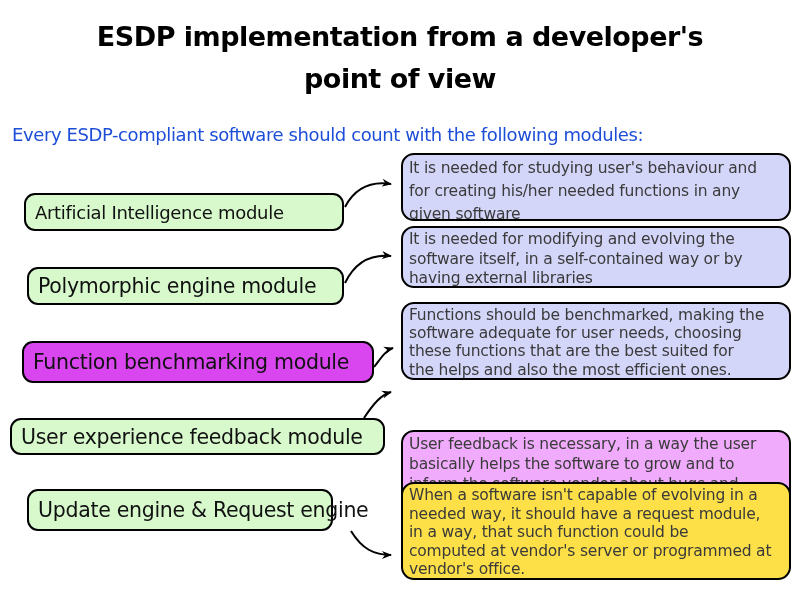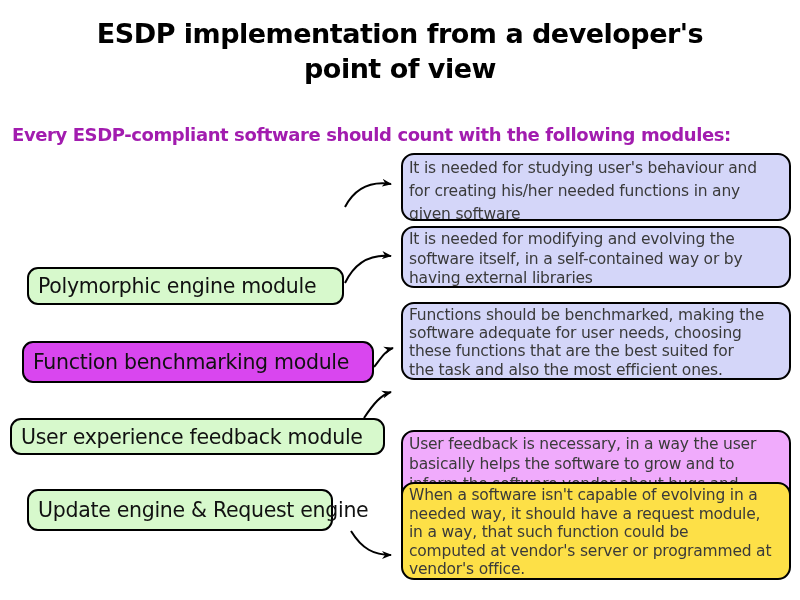--- a/index.html
+++ b/index.html
@@ -17,32 +17,31 @@
     left: 0; top: 0;
     width: 800px; height: 600px;
   }
   .title {
     position: absolute;
     left: 0; top: 16px;
     width: 800px;
     text-align: center;
     font-size: 27px;
     font-weight: bold;
-    line-height: 35px;
+    line-height: 42px;
     color: #000000;
     white-space: pre-line;
     letter-spacing: -0.5px;
   }
   .subtitle {
     position: absolute;
     left: 12px; top: 124px;
     font-size: 18px;
-    color: #a21caf;
+    color: #1d4ed8;
     letter-spacing: -0.4px;
-    font-weight: bold;
   }
   .module-box {
     position: absolute;
     box-sizing: border-box;
     border: 2px solid #000000;
     border-radius: 11px;
     display: flex;
     align-items: center;
     padding-left: 9px;
     font-size: 20.5px;
@@ -90,20 +89,23 @@
 </head>
 <body>
 
 <div id="canvas">
 
   <div class="title">ESDP implementation from a developer's
 point of view</div>
 
   <div class="subtitle">Every ESDP-compliant software should count with the following modules:</div>
 
+  <div id="g1" class="module-box" style="background: rgb(215, 249, 204);">
+    <span>Artificial Intelligence module</span>
+  </div>
   <div id="g2" class="module-box" style="background: rgb(215, 249, 204);">
     <span>Polymorphic engine module</span>
   </div>
   <div id="g3" class="module-box" style="background: #d946ef;">
     <span>Function benchmarking module</span>
   </div>
   <div id="g4" class="module-box" style="background: rgb(215, 249, 204);">
     <span>User experience feedback module</span>
   </div>
   <div id="g5" class="module-box" style="background: rgb(215, 249, 204);">
@@ -112,21 +114,21 @@
 
   <div id="b1" class="desc-box" style="background: rgb(212, 214, 249);">It is needed for studying user's behaviour and
 for creating his/her needed functions in any
 given software</div>
   <div id="b2" class="desc-box" style="background: rgb(212, 214, 249);">It is needed for modifying and evolving the
 software itself, in a self-contained way or by
 having external libraries</div>
   <div id="b3" class="desc-box" style="background: rgb(212, 214, 249);">Functions should be benchmarked, making the
 software adequate for user needs, choosing
 these functions that are the best suited for
-the task and also the most efficient ones.</div>
+the helps and also the most efficient ones.</div>
   <div id="b4" class="desc-box" style="background: #f0abfc; margin-top: 40px;">User feedback is necessary, in a way the user
 basically helps the software to grow and to
 inform the software vendor about bugs and
 problems</div>
   <div id="b5" class="desc-box" style="background: #fde047;">When a software isn't capable of evolving in a
 needed way, it should have a request module,
 in a way, that such function could be
 computed at vendor's server or programmed at
 vendor's office.</div>
 

